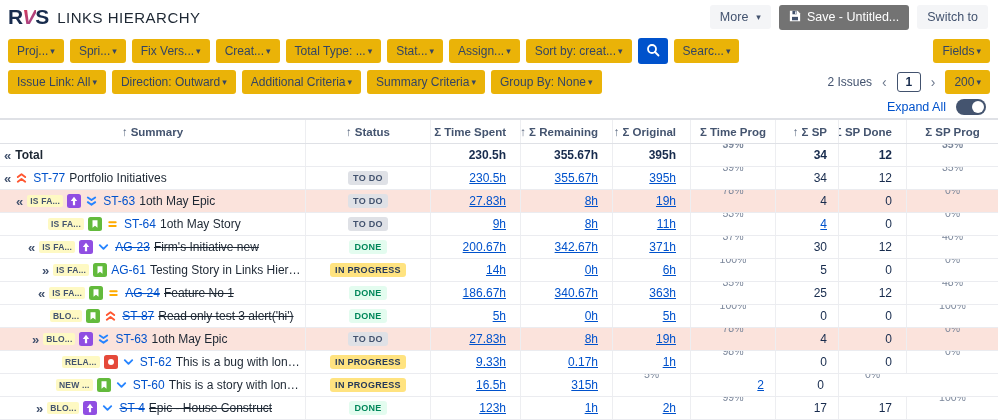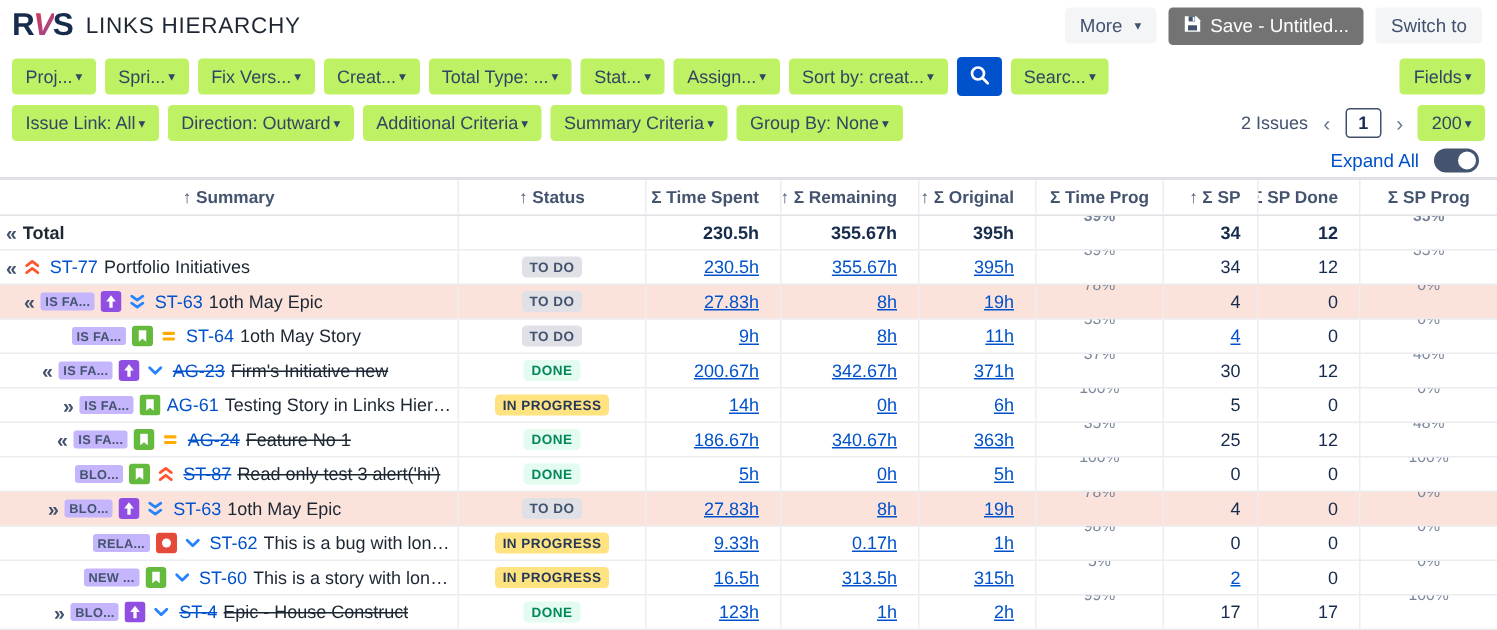--- a/index.html
+++ b/index.html
@@ -16,21 +16,21 @@
   .topbar-right { margin-left:auto; display:flex; gap:8px; align-items:center; }
   .btn { background:#F4F5F7; border:none; border-radius:3px; padding:5px 10px; font-size:12.5px;
          color:#42526E; display:inline-flex; align-items:center; gap:6px; cursor:pointer;
          font-family:inherit; white-space:nowrap; }
   .btn.dark { background:#737373; color:#fff; }
   .caret { font-size:9px; color:inherit; margin-left:2px; }
 
   
   .frow { display:flex; align-items:center; gap:6px; padding:0 8px; margin-top:6px; }
   .chips { display:flex; gap:6px; align-items:center; }
-  .chip { background:#bef264; border:none; border-radius:3px; padding:5px 9px; font-size:12px;
+  .chip { background:#eab308; border:none; border-radius:3px; padding:5px 9px; font-size:12px;
           color:#344563; display:inline-flex; align-items:center; cursor:pointer;
           font-family:inherit; white-space:nowrap; }
   .search-btn { width:30px; height:26px; background:#0052CC; border:none; border-radius:3px;
                 display:flex; align-items:center; justify-content:center; cursor:pointer; }
   .fields { margin-left:auto; }
   .count { margin-left:auto; font-size:12px; color:#42526E; }
   .pg { color:#6B778C; font-size:14px; padding:0 4px; cursor:pointer; }
   .page-box { display:inline-block; min-width:24px; text-align:center; border:1px solid #42526E;
               border-radius:3px; padding:2px 7px; font-size:12px; font-weight:bold; background:#fff;
               cursor:pointer; }
@@ -55,21 +55,21 @@
   .a-center { justify-content:center; }
   .a-right  { justify-content:flex-end; padding-right:14px; }
   .a-right-sm { justify-content:flex-end; padding-right:11px; }
 
   .row { height:23px; border-bottom:1px solid #EBECF0; font-size:12px; align-items:center; cursor:pointer; }
   .row.pink { background:#FBE3DC; }
   .row.total { font-weight:bold; }
   .cell { height:100%; display:flex; align-items:center; overflow:hidden; }
   .c-sum { gap:4px; white-space:nowrap; padding-right:4px; }
   .arrow { color:#42526E; font-size:13px; font-weight:bold; flex:none; }
-  .lbadge { font-size:8.5px; font-weight:bold; background:#c4b5fd; color:#44546F;
+  .lbadge { font-size:8.5px; font-weight:bold; background:#fef9c3; color:#44546F;
             padding:1px 3px; border-radius:2px; letter-spacing:.2px; flex:none; }
   .ticon { width:14px; height:14px; flex:none; display:flex; align-items:center; }
   .key { color:#0052CC; text-decoration:none; flex:none; }
   .sumtext { color:#1D2733; overflow:hidden; text-overflow:ellipsis; white-space:nowrap; }
   .struck { text-decoration:line-through; }
   .sbadge { font-size:9px; font-weight:bold; padding:2px 5px; border-radius:3px; letter-spacing:.3px;
             white-space:nowrap; }
   .sbadge.todo { background:#DFE1E6; color:#42526E; }
   .sbadge.done { background:#E3FCEF; color:#00875A; }
   .sbadge.inprogress { background:#FFE380; color:#253858; }
@@ -762,23 +762,20 @@
         <a class="key">ST-60</a>
         <span class="sumtext">This is a story with long text...</span>
       </div>
       <div class="cell a-center">
         <span class="sbadge inprogress">IN PROGRESS</span>
       </div>
       <div class="cell a-right">
         <span class="lnk">16.5h</span>
       </div>
       <div class="cell a-right">
-        <span class="lnk">313.5h</span>
-      </div>
-      <div class="cell a-right">
         <span class="lnk">315h</span>
       </div>
       <div class="cell a-center">
         <div class="prog">
           <div class="plabel">5%</div>
           <div class="ptrack">
             <div class="pfill" style="width:5%"></div>
           </div>
         </div>
       </div>

